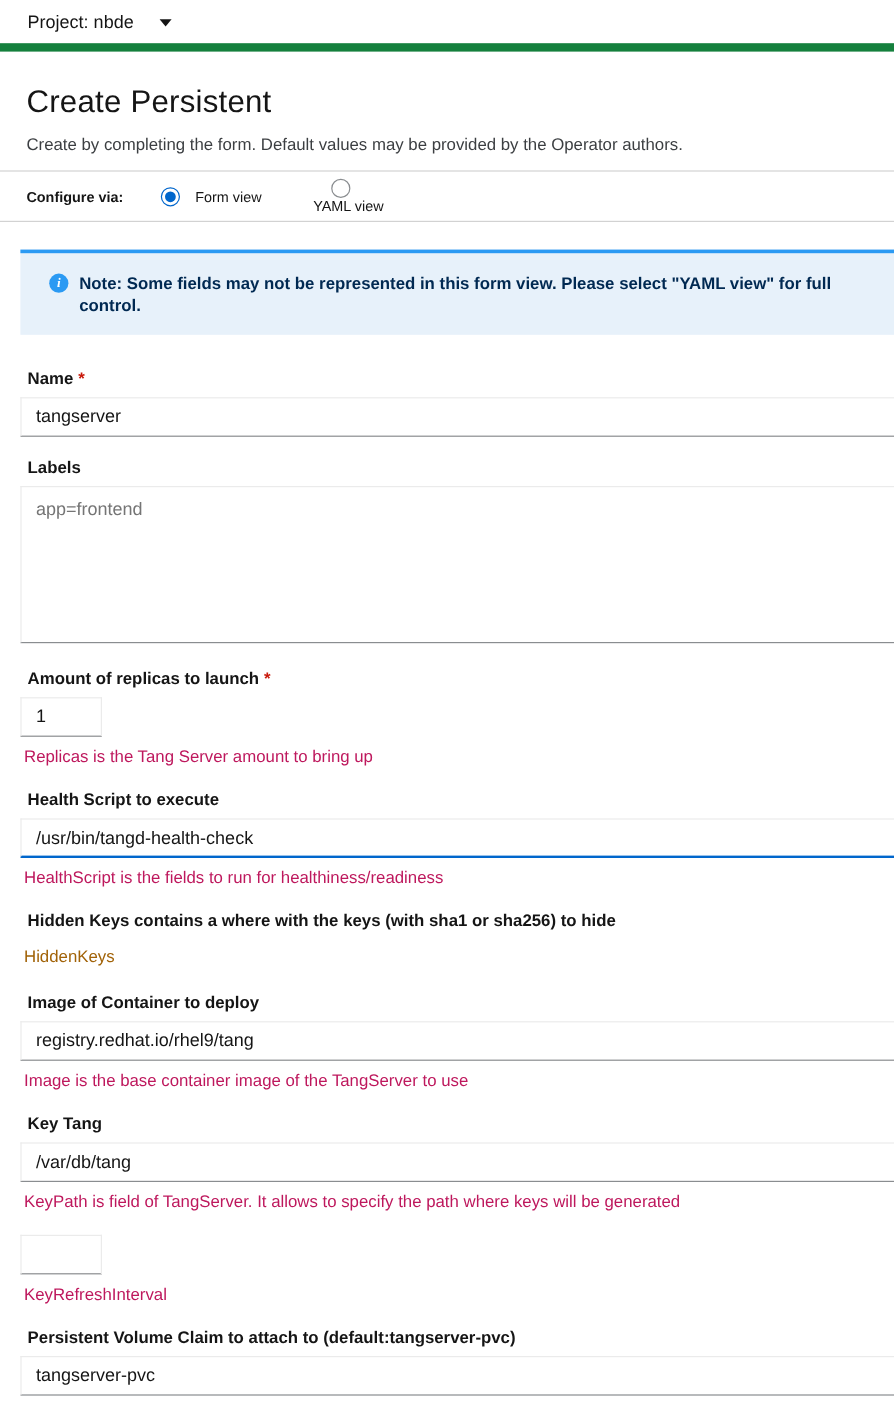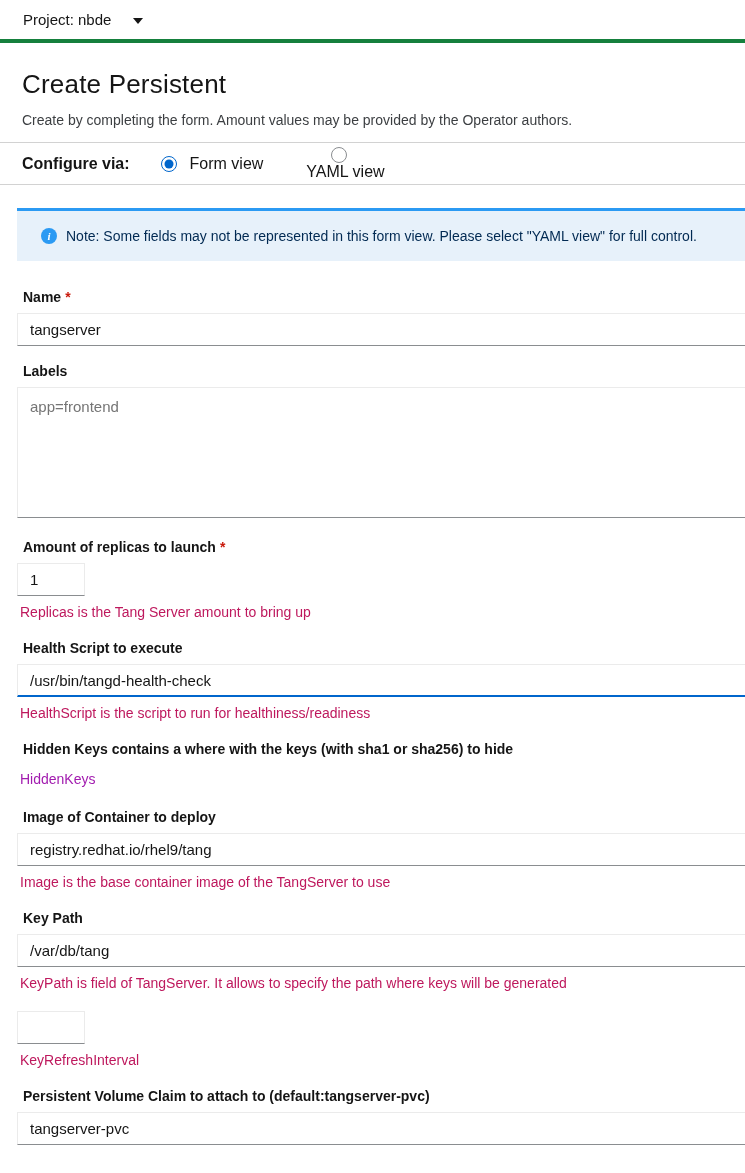--- a/index.html
+++ b/index.html
@@ -5,39 +5,39 @@
   * { margin:0; padding:0; box-sizing:border-box; }
   html,body { background:#fff; }
   body {
     width:745px; height:1173px; overflow:hidden; position:relative;
     font-family:"Liberation Sans", sans-serif; color:#151515;
   }
 
   
   .topbar {
     height:43px; display:flex; align-items:center;
-    padding-left:23px; background:#fff; border-bottom:4px solid #15803d;
+    padding-left:23px; background:#fff; border-bottom:7px solid #15803d;
   }
   .project-dd { display:flex; align-items:center; gap:22px; font-size:15px; cursor:pointer; }
   .caret-down {
     width:0; height:0; margin-top:2px;
     border-left:5px solid transparent; border-right:5px solid transparent;
     border-top:6px solid #151515;
   }
 
   
   .page-header { padding:26px 22px 13px 22px; }
   .page-title { font-size:26px; font-weight:500; letter-spacing:.2px; line-height:30px; margin-bottom:12px; }
   .page-subtitle { font-size:14px; color:#3c3f42; line-height:18px; }
 
   
   .switcher {
     height:43px; display:flex; align-items:center;
     border-top:1px solid #d2d2d2; border-bottom:1px solid #d2d2d2;
-    padding-left:22px; font-size:16px;
+    padding-left:22px; font-size:12px;
   }
   .switcher-label { font-weight:700; margin-right:31px; }
   .radio-opt { display:flex; align-items:center; cursor:pointer; }
   .radio-opt + .radio-opt { margin-left:43px;flex-direction:column; }
   .radio-circle {
     width:16px; height:16px; border-radius:50%; background:#fff;
     border:1px solid #8a8d90; margin-right:13px; position:relative; flex:none;
   }
   .radio-circle.checked { border-color:#0066cc; }
   .radio-circle.checked::after {
@@ -49,56 +49,56 @@
   .alert {
     margin:23px 0 0 17px; background:#e7f1fa; border-top:3px solid #2b9af3;
     padding:16px 16px 16px 24px; display:flex; align-items:flex-start;
   }
   .alert-icon {
     width:16px; height:16px; border-radius:50%; background:#2b9af3; color:#fff;
     font-size:11px; font-weight:700; font-style:italic; line-height:16px;
     text-align:center; flex:none; margin-right:9px; margin-top:1px;
     font-family:"Liberation Serif", serif;
   }
-  .alert-title { color:#002952; font-size:14px; font-weight:400; line-height:18px; }
+  .alert-title { color:#002952; font-size:14px; font-weight:700; line-height:18px; }
 
   
   .form-area { padding:28px 0 0 17px; }
   .form-group { margin-bottom:19px; }
   .field-label { display:block; font-size:14px; font-weight:600; line-height:16px; margin:0 0 8px 6px; }
   .req { color:#c9190b; margin-left:4px; }
   .txt {
     display:block; width:calc(100% + 8px); height:33px; padding:0 12px;
     font-family:inherit; font-size:15px; color:#151515; background:#fff;
     border:1px solid #ebebeb; border-bottom:1px solid #8a8d90;
     border-radius:0; outline:none;
   }
   .txt.short { width:68px; }
   .txt.focused { border-bottom:2px solid #0066cc; }
   textarea.txt {
     height:131px; padding:9px 12px; resize:none; line-height:19px;
   }
   .txt::placeholder { color:#757575; opacity:1; }
   .help { font-size:14px; color:#be185d; line-height:18px; margin:7px 0 0 3px; }
   .section-heading { font-size:14px; font-weight:600; line-height:16px; margin-left:6px; }
-  .section-help { font-size:14px; color:#a21caf; line-height:18px; margin:13px 0 0 3px; }
+  .section-help { font-size:14px; color:#a16207; line-height:18px; margin:13px 0 0 3px; }
 </style>
 </head>
 <body>
 
 <div class="topbar">
   <div class="project-dd">
     <span>Project: nbde</span>
     <span class="caret-down"></span>
   </div>
 </div>
 
 <div class="page-header">
   <h1 class="page-title">Create Persistent</h1>
-  <div class="page-subtitle">Create by completing the form. Amount values may be provided by the Operator authors.</div>
+  <div class="page-subtitle">Create by completing the form. Default values may be provided by the Operator authors.</div>
 </div>
 
 <div class="switcher">
   <span class="switcher-label">Configure via:</span>
   <label class="radio-opt">
     <span class="radio-circle checked"></span>
     <span>Form view</span>
   </label>
   <label class="radio-opt">
     <span class="radio-circle"></span>
@@ -125,36 +125,36 @@
 
   <div class="form-group">
     <span class="field-label"><span>Amount of replicas to launch</span><span class="req">*</span></span>
     <input class="txt short" type="text" value="1" style="">
     <div class="help">Replicas is the Tang Server amount to bring up</div>
   </div>
 
   <div class="form-group">
     <span class="field-label">Health Script to execute</span>
     <input class="txt focused" type="text" value="/usr/bin/tangd-health-check" style="">
-    <div class="help">HealthScript is the script to run for healthiness/readiness</div>
+    <div class="help">HealthScript is the fields to run for healthiness/readiness</div>
   </div>
 
   <div class="form-group" style="margin-bottom:21px">
     <div class="section-heading">Hidden Keys contains a where with the keys (with sha1 or sha256) to hide</div>
     <div class="section-help">HiddenKeys</div>
   </div>
 
   <div class="form-group">
     <span class="field-label">Image of Container to deploy</span>
     <input class="txt" type="text" value="registry.redhat.io/rhel9/tang" style="">
     <div class="help">Image is the base container image of the TangServer to use</div>
   </div>
 
   <div class="form-group">
-    <span class="field-label">Key Path</span>
+    <span class="field-label">Key Tang</span>
     <input class="txt" type="text" value="/var/db/tang" style="">
     <div class="help">KeyPath is field of TangServer. It allows to specify the path where keys will be generated</div>
   </div>
 
   <div class="form-group">
     <input class="txt short" type="text" value="" style="">
     <div class="help">KeyRefreshInterval</div>
   </div>
 
   <div class="form-group">

